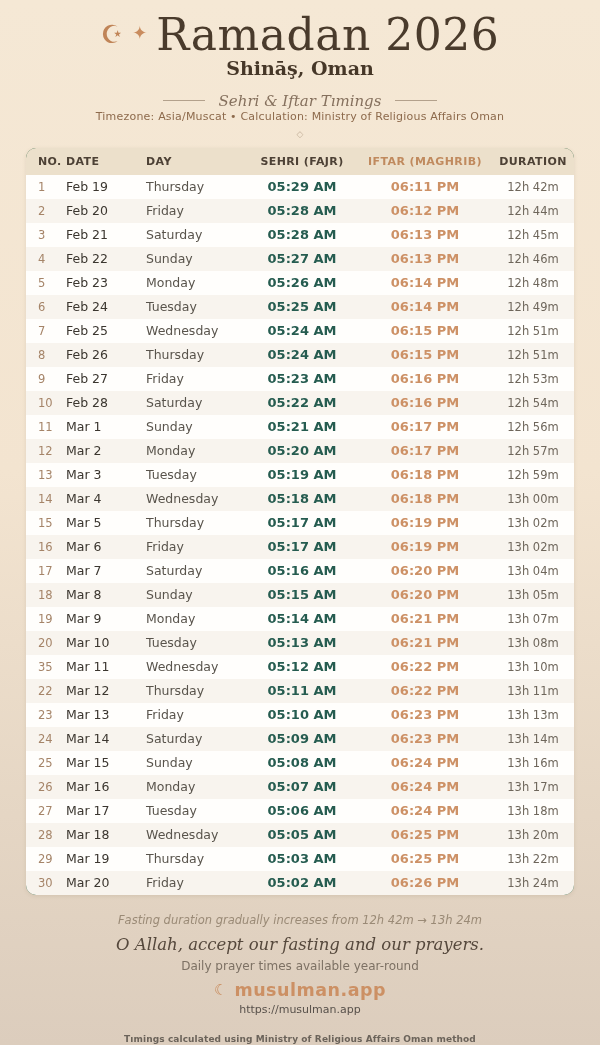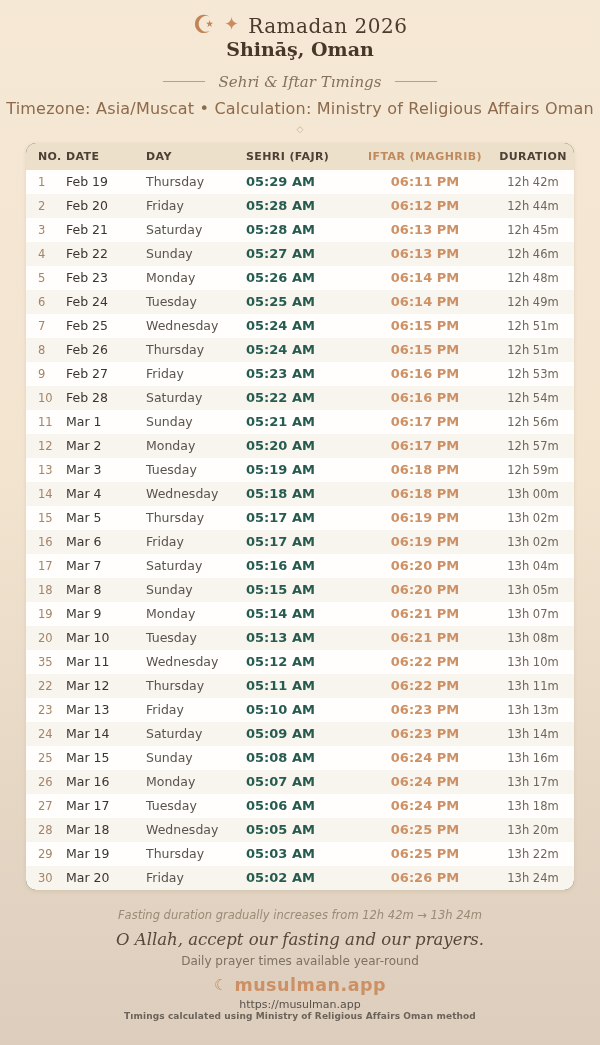--- a/index.html
+++ b/index.html
@@ -9,57 +9,57 @@
     font-family:"DejaVu Sans","Liberation Sans",sans-serif;
     overflow:hidden;
   }
   .page{width:600px;height:1045px;box-sizing:border-box;padding-top:13px;}
 
   
   .hdr{text-align:center;}
   .title-row{display:flex;align-items:center;justify-content:center;gap:9px;line-height:1;}
   .crescent{color:#c08457;font-size:25px;transform:translateY(-1px);}
   .sparkle{color:#c98c5e;font-size:18px;transform:translateY(-2px);}
-  .title{font-family:"DejaVu Serif","Liberation Serif",serif;font-size:20px;color:#4a3b2c;letter-spacing:.5px;}
+  .title{font-family:"DejaVu Serif","Liberation Serif",serif;font-size:44px;color:#4a3b2c;letter-spacing:.5px;}
   .location{font-family:"DejaVu Serif","Liberation Serif",serif;font-weight:bold;font-size:19px;color:#463728;margin-top:1px;line-height:1.1;}
   .divider-row{display:flex;align-items:center;justify-content:center;gap:14px;margin-top:13px;}
   .divider-row .line{width:42px;height:1px;background:#b3a18c;}
   .subtitle{font-family:"DejaVu Serif","Liberation Serif",serif;font-style:italic;font-size:15px;color:#85705d;}
-  .meta{margin-top:8px;font-size:16px;color:#8d6a4c;letter-spacing:.2px;}
+  .meta{font-size:11px;color:#8d6a4c;letter-spacing:.2px;}
   .ornament{margin-top:7px;font-size:9px;color:#c5b29b;line-height:1;}
 
   
   .table-card{
     width:548px;margin:9px auto 0 auto;border-radius:10px;overflow:hidden;
     background:#14532d;box-shadow:0 1px 4px rgba(90,70,45,.12);
   }
   .tgrid{display:grid;grid-template-columns:40px 80px 100px 112px 134px 1fr;align-items:center;}
   .thead{background:#ece0cb;height:27px;}
   .thead span{font-size:11px;font-weight:bold;letter-spacing:.4px;color:#4d4135;}
   .thead .c-no{padding-left:12px;}
   .thead .c-iftar{color:#c08a5e;}
   .trow{height:24px;background:#fffefc;}
   .trow.alt{background:#f8f4ee;}
   .c-no{padding-left:12px;color:#a58468;font-size:11.5px;}
   .c-date{color:#3b362f;font-size:12.5px;}
   .c-day{color:#59544c;font-size:12.5px;}
-  .c-sehri{text-align:left;font-weight:bold;color:#265c50;font-size:13px;}
+  .c-sehri{text-align:center;font-weight:bold;color:#265c50;font-size:13px;}
   .c-iftar{text-align:center;font-weight:bold;color:#cd9166;font-size:13px;}
   .c-dur{text-align:center;color:#6e665b;font-size:11.5px;}
 
   
   .ftr{text-align:center;}
   .fasting-note{margin-top:18px;font-style:italic;font-size:11.5px;color:#9a8a76;}
   .dua{margin-top:8px;font-family:"DejaVu Serif","Liberation Serif",serif;font-style:italic;font-size:16.5px;color:#55483c;}
   .availability{margin-top:5px;font-size:12px;color:#7d7164;}
   .brand-row{margin-top:9px;display:flex;align-items:center;justify-content:center;gap:7px;line-height:1;}
   .brand-crescent{color:#c98c5e;font-size:15px;}
   .brand{font-size:17.5px;font-weight:bold;color:#cc9064;letter-spacing:.5px;}
   .url{margin-top:4px;font-size:11px;color:#57504a;}
-  .method-note{margin-top:0;font-size:9px;font-weight:bold;color:#6b635a;letter-spacing:.1px;}
+  .method-note{margin-top:18px;font-size:9px;font-weight:bold;color:#6b635a;letter-spacing:.1px;}
 </style>
 </head>
 <body>
 
 <div class="page">
 
   <div class="hdr">
     <div class="title-row">
       <span class="crescent">☪</span>
       <span class="sparkle">✦</span>

